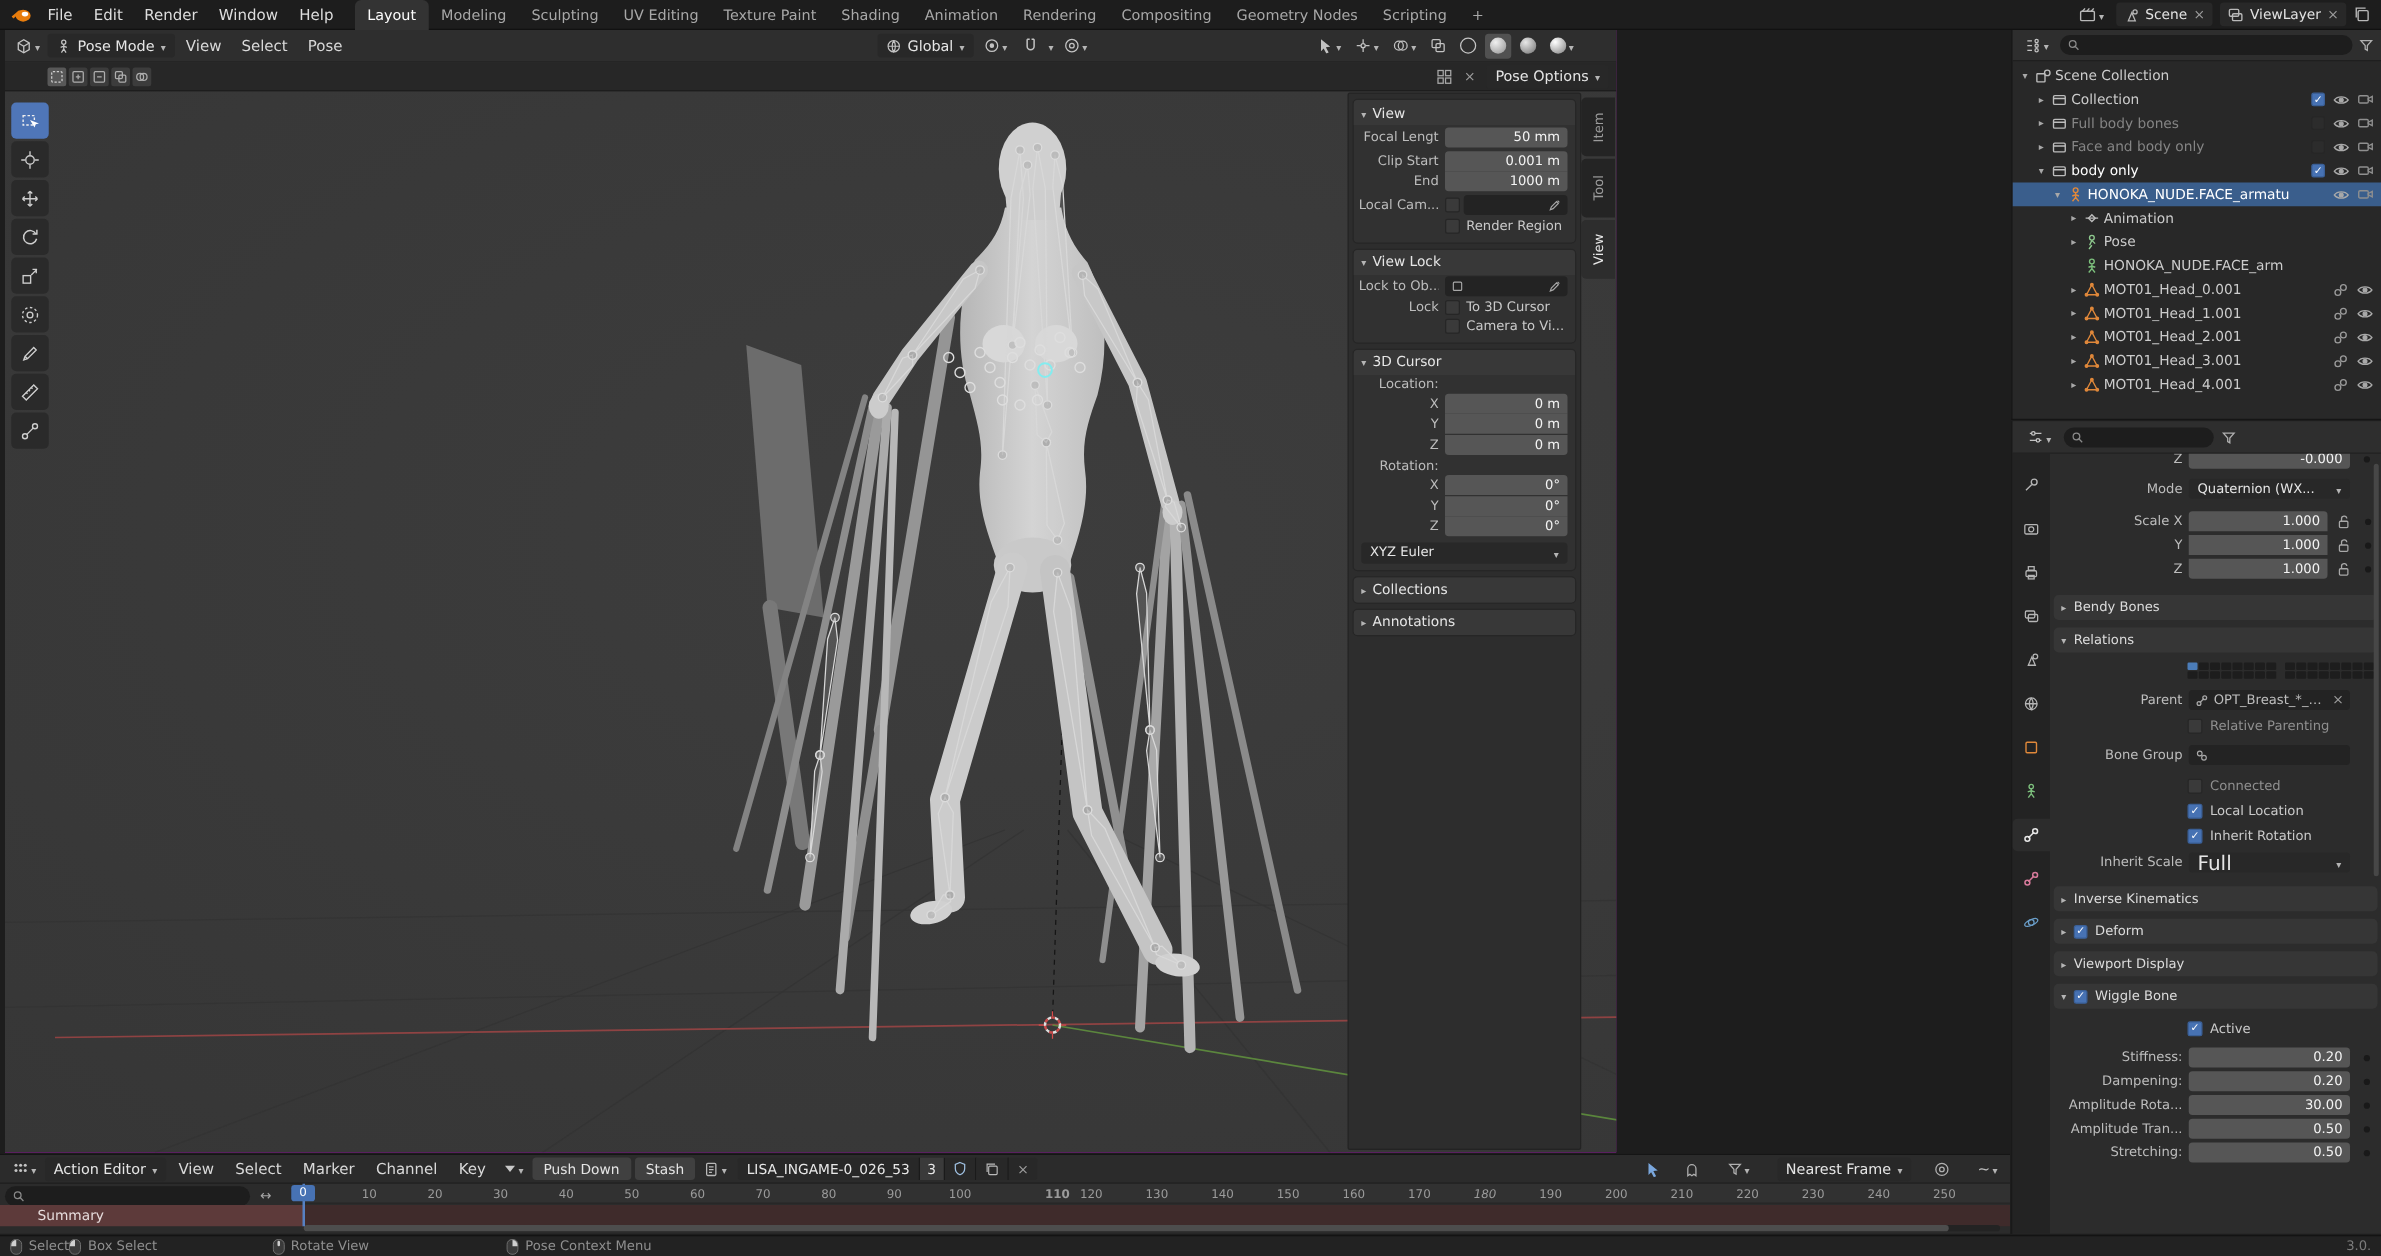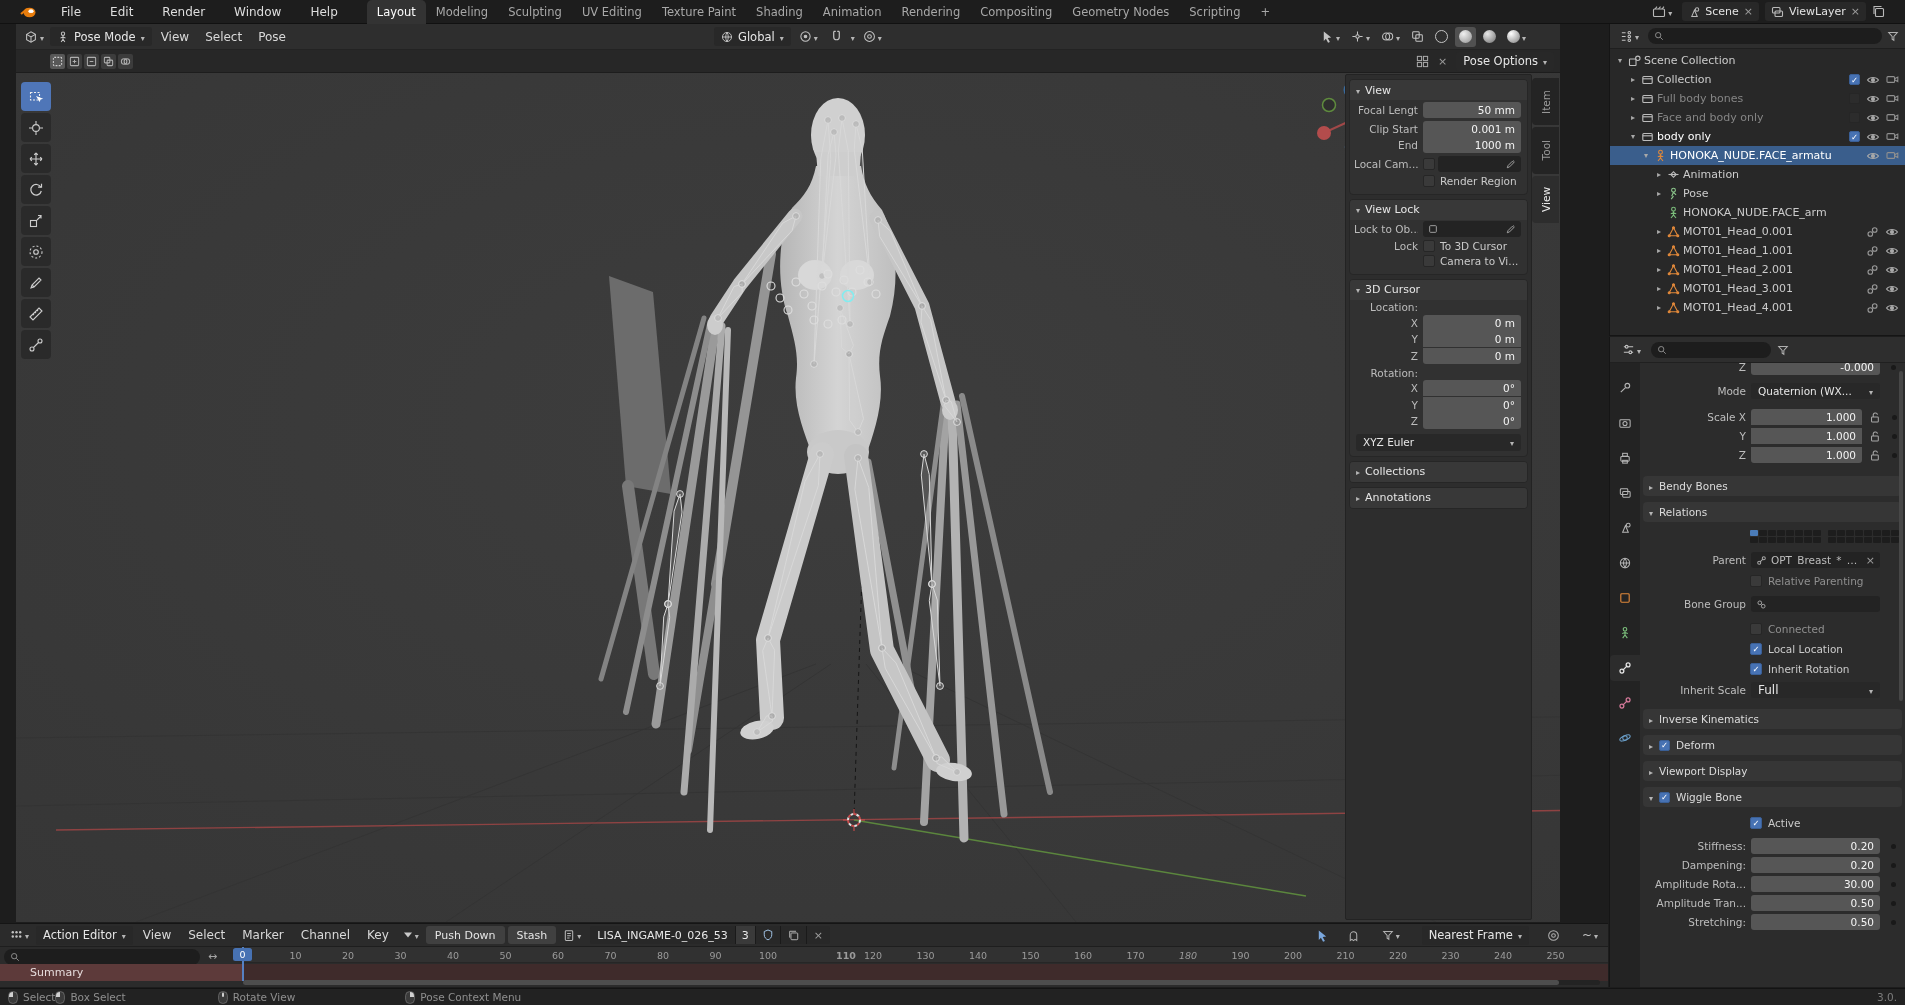--- a/index.html
+++ b/index.html
@@ -6,30 +6,30 @@
 html,body{width:1905px;height:1005px;overflow:hidden}
 body{position:relative;background:#1d1d1d;font-family:"DejaVu Sans","Liberation Sans",sans-serif;font-size:12px;color:#d6d6d6;user-select:none}
 svg{display:block}
 .i{display:inline-flex;align-items:center;justify-content:center;flex:none}
 .cdn::after{content:"▾";font-size:8px;color:#b5b5b5;line-height:1}
 .crt::after{content:"▸";font-size:8px;color:#b5b5b5;line-height:1}
 .xic::after{content:"×";font-size:11px;color:#9c9c9c;line-height:1}
 .ell{white-space:nowrap;overflow:hidden;text-overflow:ellipsis}
 
 
-#topbar{position:absolute;left:0;top:0;width:1905px;height:24px;background:#1d1d1d;border-bottom:1px solid #111;display:flex;align-items:center;padding:0 16px;gap:13px;z-index:10}
+#topbar{position:absolute;left:0;top:0;width:1905px;height:24px;background:#1d1d1d;border-bottom:1px solid #111;display:flex;align-items:center;padding:0 5px;gap:1px;z-index:10}
 .menu{padding:0 8px;height:24px;line-height:24px;font-size:12px;color:#dedede}
 #wtabs{display:flex;align-items:flex-end;height:24px;margin-left:8px}
 .wtab{padding:4px 10px 3px;font-size:11.5px;color:#a8a8a8;border-radius:5px 5px 0 0;line-height:1.4}
 .wtab.active{background:#333;color:#fdfdfd}
 #tb-right{margin-left:auto;display:flex;align-items:center;gap:6px;padding-right:4px}
 .tbfield{display:flex;align-items:center;gap:5px;background:#282828;border-radius:3px;height:19px;padding:0 6px;font-size:11px;color:#e3e3e3}
 
 
-#viewport{position:absolute;left:16px;top:24px;width:1544px;height:898px;background:#a21caf;overflow:hidden}
+#viewport{position:absolute;left:4px;top:24px;width:1289px;height:898px;background:#a21caf;overflow:hidden}
 #outliner{position:absolute;left:1609px;top:24px;width:296px;height:312px;background:#282828;overflow:hidden;border-left:1px solid #151515;border-bottom:1px solid #151515}
 #props{position:absolute;left:1609px;top:337px;width:296px;height:650px;background:#2c2c2c;overflow:hidden;border-left:1px solid #151515}
 #dope{position:absolute;left:0;top:923px;width:1608px;height:64px;background:#2b2b2b;border-top:1px solid #151515}
 #status{position:absolute;left:0;top:988px;width:1905px;height:17px;background:#222;border-top:1px solid #131313;display:flex;align-items:center;padding:0 8px;font-size:10.5px;color:#8f8f8f;z-index:10}
 
 
 #vp-head{position:absolute;left:0;top:0;width:100%;height:26px;background:#2e2e2e;border-bottom:1px solid #232323;display:flex;align-items:center;gap:2px;padding:0 4px;z-index:5}
 #vp-tools{position:absolute;left:0;top:26px;width:100%;height:23px;background:#272727;border-bottom:1px solid #1d1d1d;display:flex;align-items:center;padding:0 6px;z-index:5}
 .drop{display:inline-flex;align-items:center;gap:5px;background:#282828;border-radius:3px;height:19px;padding:0 7px;font-size:11.5px;color:#e6e6e6}
 .hbtn{display:inline-flex;align-items:center;gap:2px;height:20px;padding:0 4px;border-radius:3px}
@@ -1364,21 +1364,21 @@
         <span class="cb on"></span>
         <span class="chklbl">Local Location</span>
       </div>
     <div class="pcheck mt4">
         <span class="cb on"></span>
         <span class="chklbl">Inherit Rotation</span>
       </div>
     <div class="prow mt4">
       <span class="plbl">Inherit Scale</span>
       <span class="drop wide" style="height:16px">
-          <span style="font-size:12px">Full</span>
+          <span style="font-size:16px">Full</span>
           <span class="cdn"></span>
         </span>
       <span></span>
     </div>
 
     <div class="phead mt10">
         <span class="crt"></span>
         <span>Inverse Kinematics</span>
       </div>
     <div class="phead mt6">

